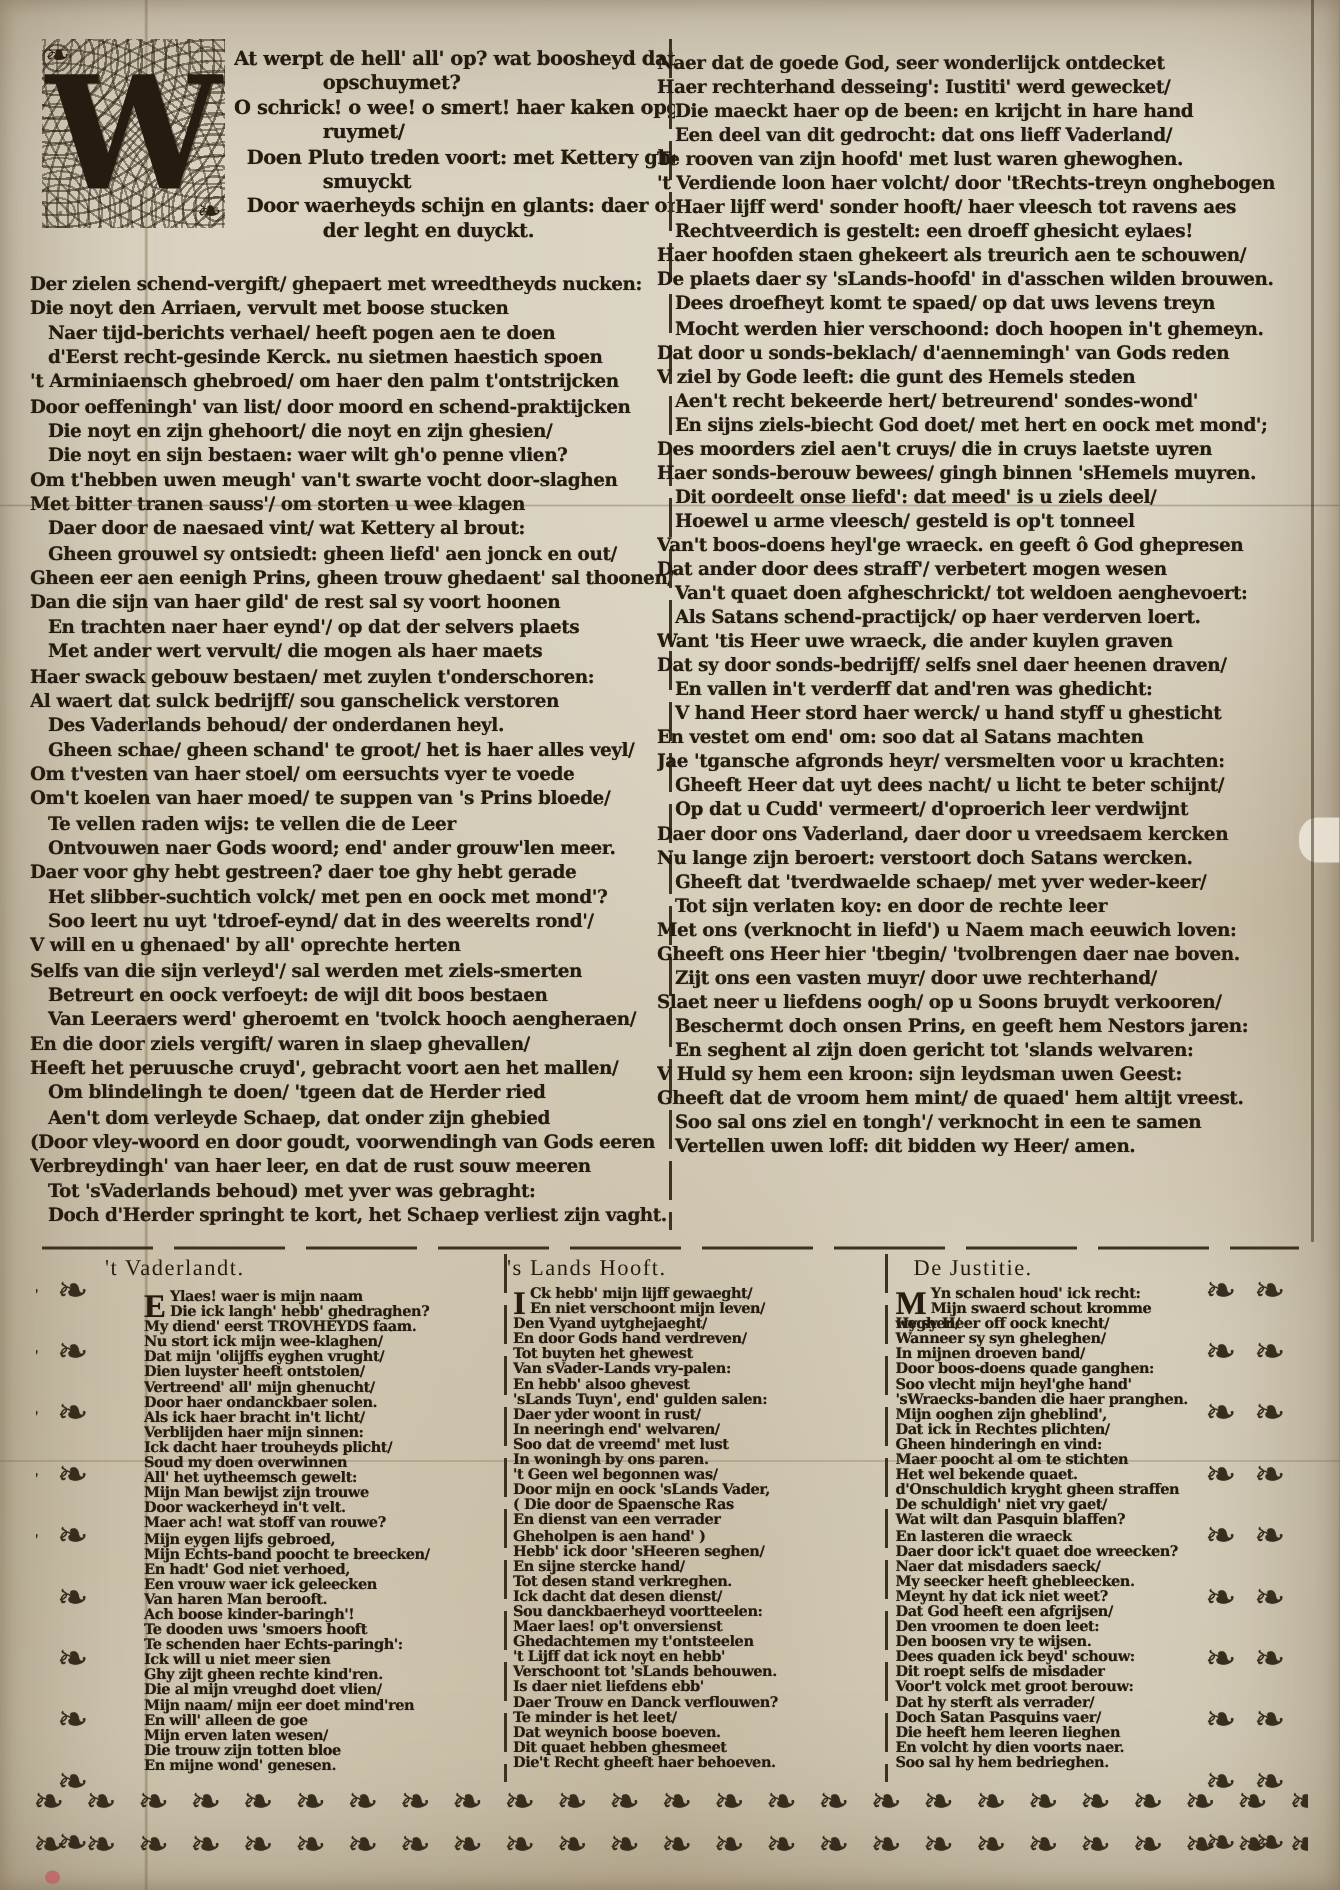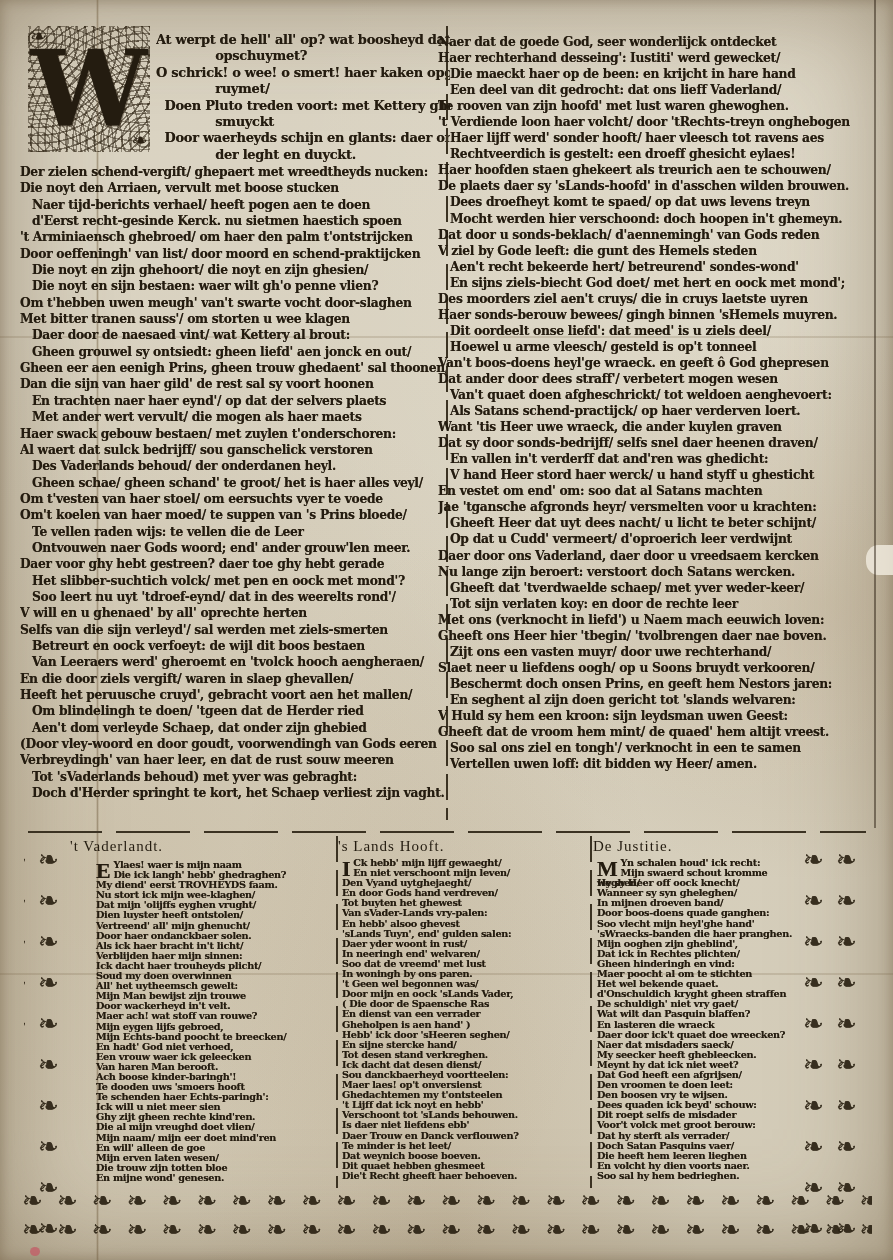--- a/index.html
+++ b/index.html
@@ -16,21 +16,21 @@
     font-family:"DejaVu Serif","Liberation Serif",serif;
     color:#241c10;
   }
   .crease{position:absolute;background:linear-gradient(90deg,transparent,rgba(110,90,60,.45),transparent);}
   .crease.h{height:2px;background:linear-gradient(0deg,transparent,rgba(110,90,60,.38),transparent);}
   .blackletter{font-weight:bold;letter-spacing:-0.3px;text-shadow:0 0 .5px rgba(40,28,12,.65);}
   .verse{position:absolute;}
   .verse .vl{white-space:pre;overflow:hidden;}
   .opening{left:156px;top:32px;width:294px;font-size:13px;}
   .opening .vl{line-height:16.4px;height:16.4px;}
-  .col-left{left:20px;top:164px;width:430px;font-size:12.3px;}
+  .col-left{left:20px;top:181px;width:430px;font-size:12.3px;}
   .col-left .vl{line-height:16.35px;height:16.35px;}
   .col-right{left:438px;top:34px;width:424px;font-size:12.3px;}
   .col-right .vl{line-height:16.05px;height:16.05px;}
   .wcap{
     position:absolute;left:28px;top:26px;width:122px;height:126px;
     display:flex;align-items:center;justify-content:center;
     background:
       repeating-radial-gradient(circle at 8% 10%, rgba(45,34,18,.55) 0 1.6px, transparent 1.6px 8px),
       repeating-radial-gradient(circle at 95% 90%, rgba(45,34,18,.5) 0 1.6px, transparent 1.6px 7px),
       repeating-radial-gradient(circle at 90% 12%, rgba(45,34,18,.45) 0 1.4px, transparent 1.4px 9px),
@@ -182,21 +182,21 @@
         <div class="vl">V Huld sy hem een kroon: sijn leydsman uwen Geest:</div>
         <div class="vl">Gheeft dat de vroom hem mint/ de quaed' hem altijt vreest.</div>
         <div class="vl">   Soo sal ons ziel en tongh'/ verknocht in een te samen</div>
         <div class="vl">   Vertellen uwen loff: dit bidden wy Heer/ amen.</div>
       </div>
 
     <div class="hrule" style="left:28px;top:831px;width:838px;"></div>
 
     <div class="bheader" style="left:70px;width:262px;">'t Vaderlandt.</div>
     <div class="bheader" style="left:338px;width:250px;">'s Lands Hooft.</div>
-    <div class="bheader" style="left:593px;width:212px;">De Justitie.</div>
+    <div class="bheader" style="left:593px;width:212px;padding-left:16px;">De Justitie.</div>
 
     <div class="vrule" style="left:336px;top:836px;height:352px;"></div>
     <div class="vrule" style="left:590px;top:836px;height:352px;"></div>
 
     <div class="bcol blackletter" style="left:96px;width:238px;top:860px;">
       <span class="bcap">E</span>
       <div>
           <div class="vl">Ylaes! waer is mijn naam</div>
           <div class="vl">Die ick langh' hebb' ghedraghen?</div>
           <div class="vl">My diend' eerst TROVHEYDS faam.</div>

